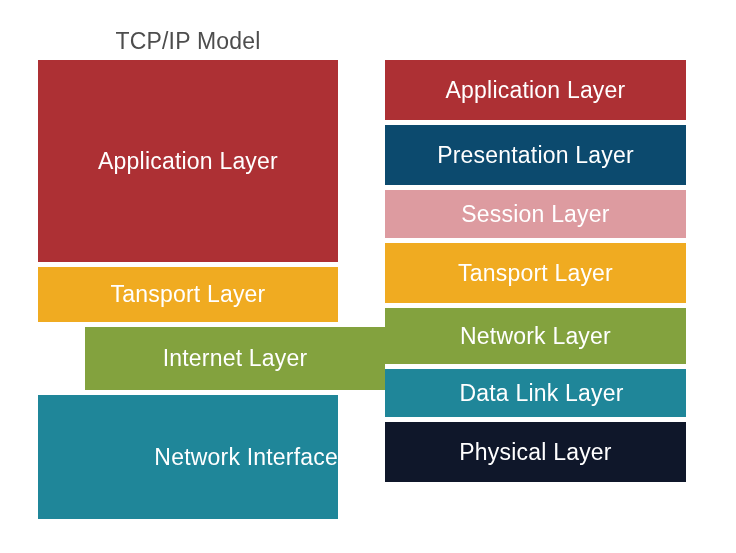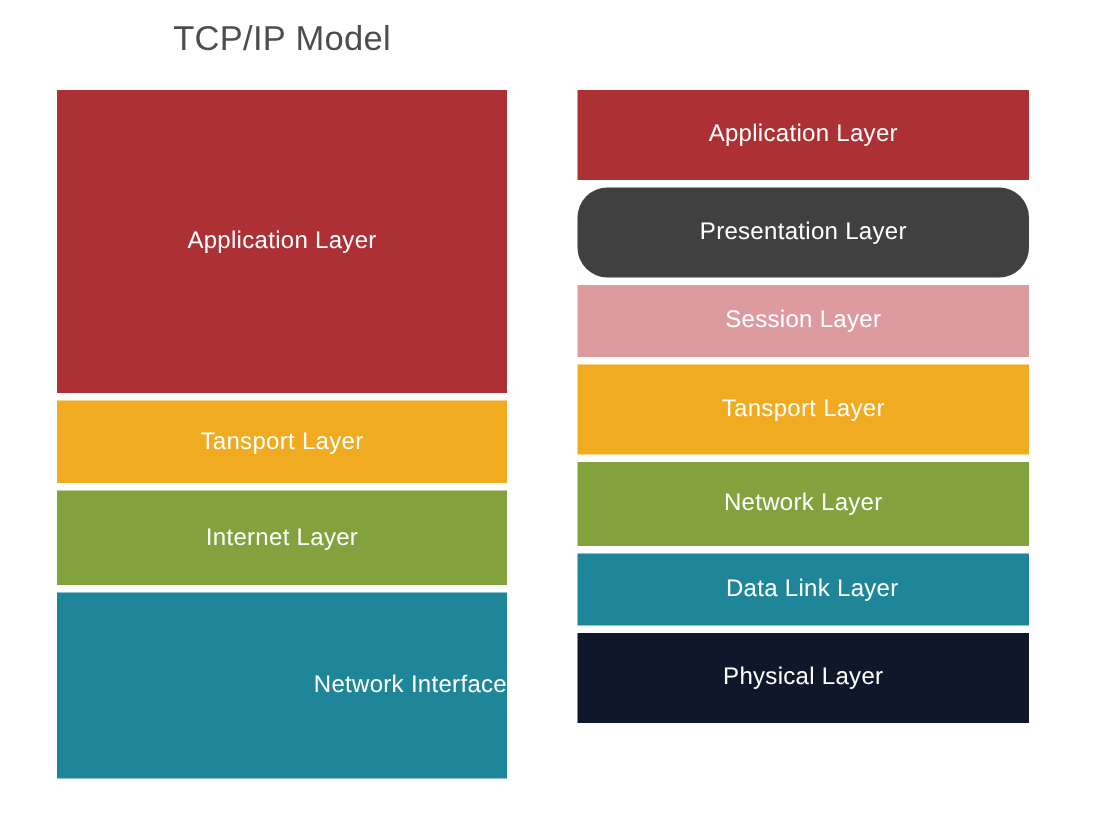--- a/index.html
+++ b/index.html
@@ -21,21 +21,21 @@
   .column {
     position: absolute;
     top: 0;
     height: 553px;
   }
   #col-tcpip { left: 38px; width: 300px; }
   #col-osi   { left: 385px; width: 301px; }
 
   .column-title {
     position: absolute;
-    top: 12px;
+    top: 28px;
     left: 0;
     width: 100%;
     text-align: center;
     font-size: 23px;
     color: #4d4d4d;
     letter-spacing: 0.2px;
     white-space: nowrap;
   }
 
   .stack {
@@ -45,21 +45,21 @@
     width: 100%;
   }
 
   .layer {
     box-sizing: border-box;
     width: 100%;
     display: flex;
     align-items: center;
     justify-content: center;
     color: #ffffff;
-    font-size: 16px;
+    font-size: 23px;
     letter-spacing: 0.2px;
     margin-bottom: 5px;
     white-space: nowrap;
   }
   .layer:last-child { margin-bottom: 0; }
 
   .layer-label {
     pointer-events: none;
   }
 </style>
@@ -70,35 +70,35 @@
 
   <div class="column" id="col-tcpip">
     <div class="column-title">TCP/IP Model</div>
     <div class="stack" id="stack-tcpip">
         <div class="layer" style="background: rgb(173, 48, 52); height: 202px;">
           <span class="layer-label">Application Layer</span>
         </div>
         <div class="layer" style="background: rgb(240, 171, 33); height: 55px;">
           <span class="layer-label">Tansport Layer</span>
         </div>
-        <div class="layer" style="background: rgb(131, 162, 62); height: 63px;">
+        <div class="layer" style="background: rgb(131, 162, 62); height: 63px; margin-left: 47px;">
           <span class="layer-label">Internet Layer</span>
         </div>
         <div class="layer" style="background: rgb(31, 134, 153); height: 124px; justify-content: flex-end;">
           <span class="layer-label">Network Interface</span>
         </div>
       </div>
   </div>
 
   <div class="column" id="col-osi">
     <div class="stack" id="stack-osi">
         <div class="layer" style="background: rgb(173, 48, 52); height: 60px;">
           <span class="layer-label">Application Layer</span>
         </div>
-        <div class="layer" style="background: #404040; height: 60px; border-radius: 20px;">
+        <div class="layer" style="background: #0c4a6e; height: 60px;">
           <span class="layer-label">Presentation Layer</span>
         </div>
         <div class="layer" style="background: rgb(221, 155, 160); height: 48px;">
           <span class="layer-label">Session Layer</span>
         </div>
         <div class="layer" style="background: rgb(240, 171, 33); height: 60px;">
           <span class="layer-label">Tansport Layer</span>
         </div>
         <div class="layer" style="background: rgb(131, 162, 62); height: 56px;">
           <span class="layer-label">Network Layer</span>

